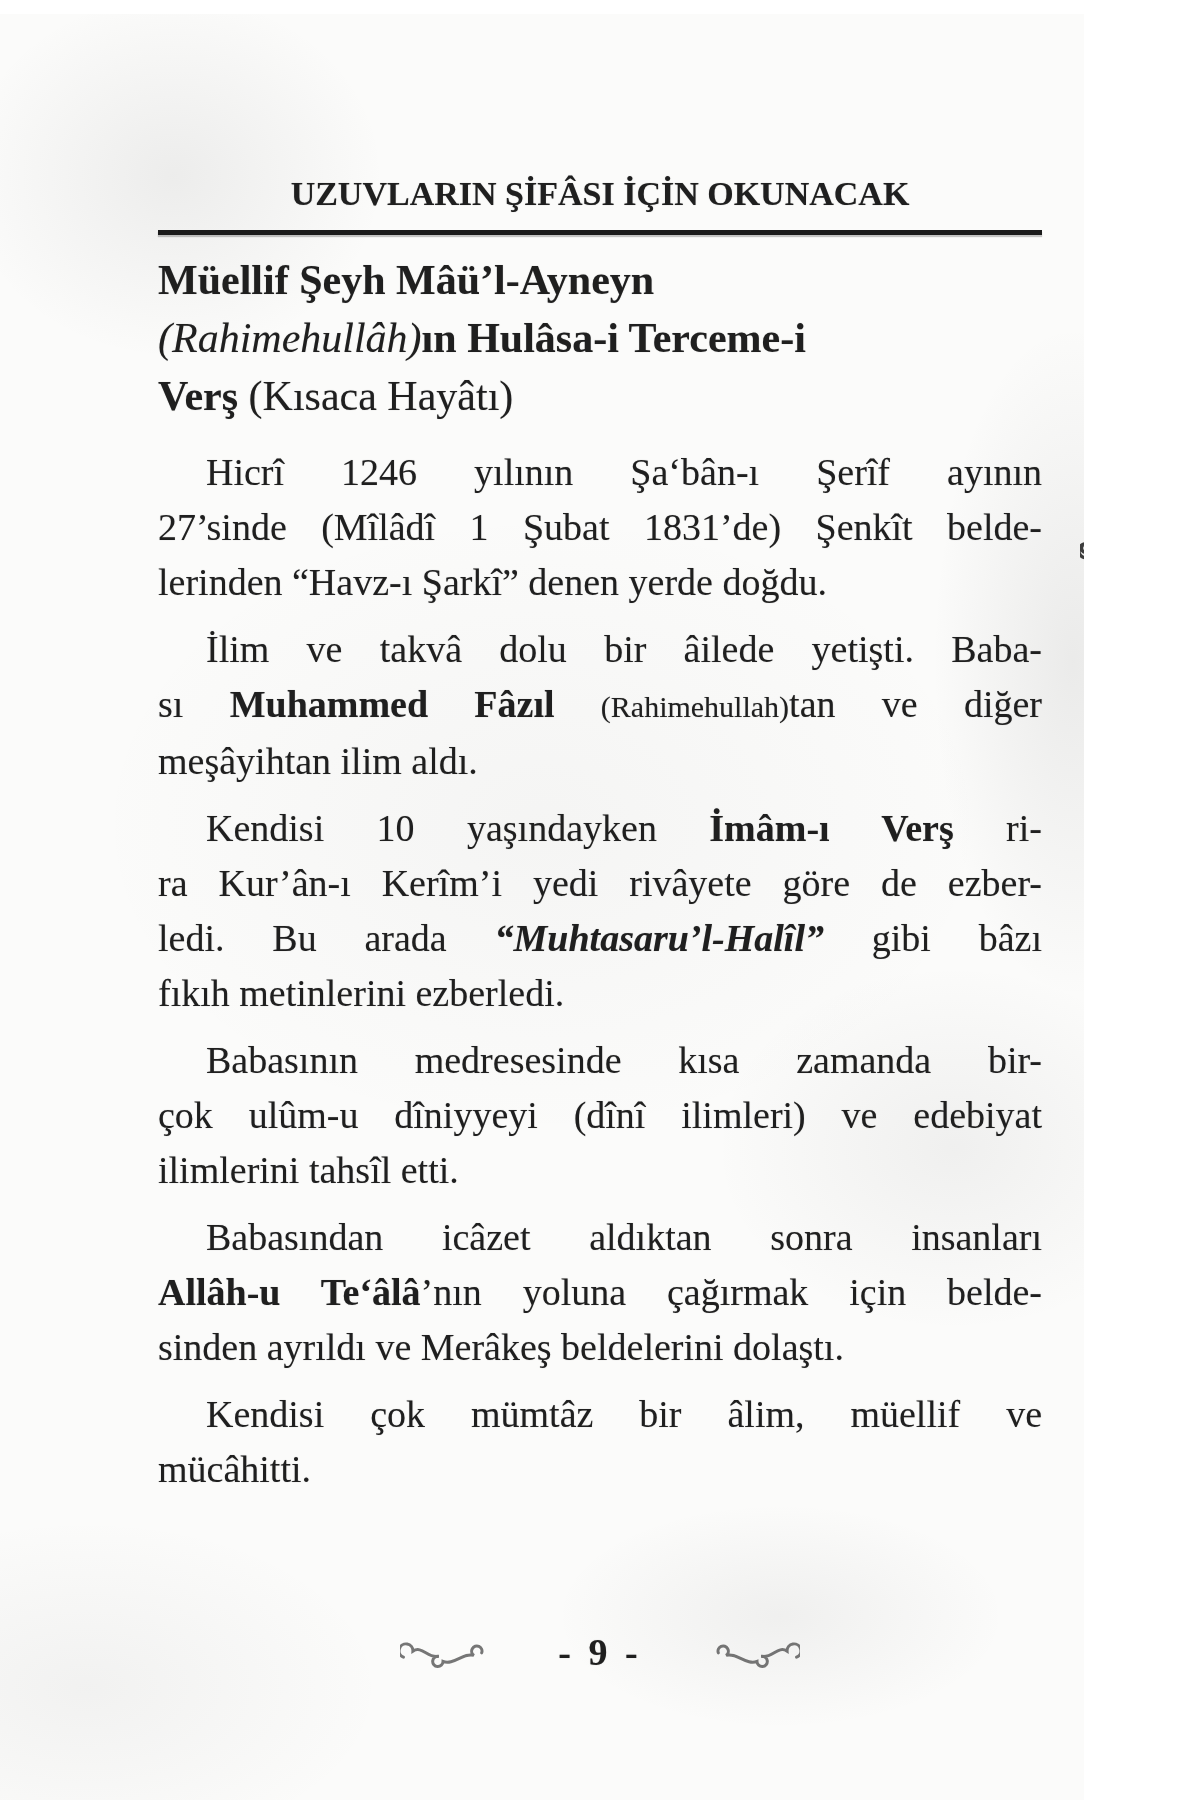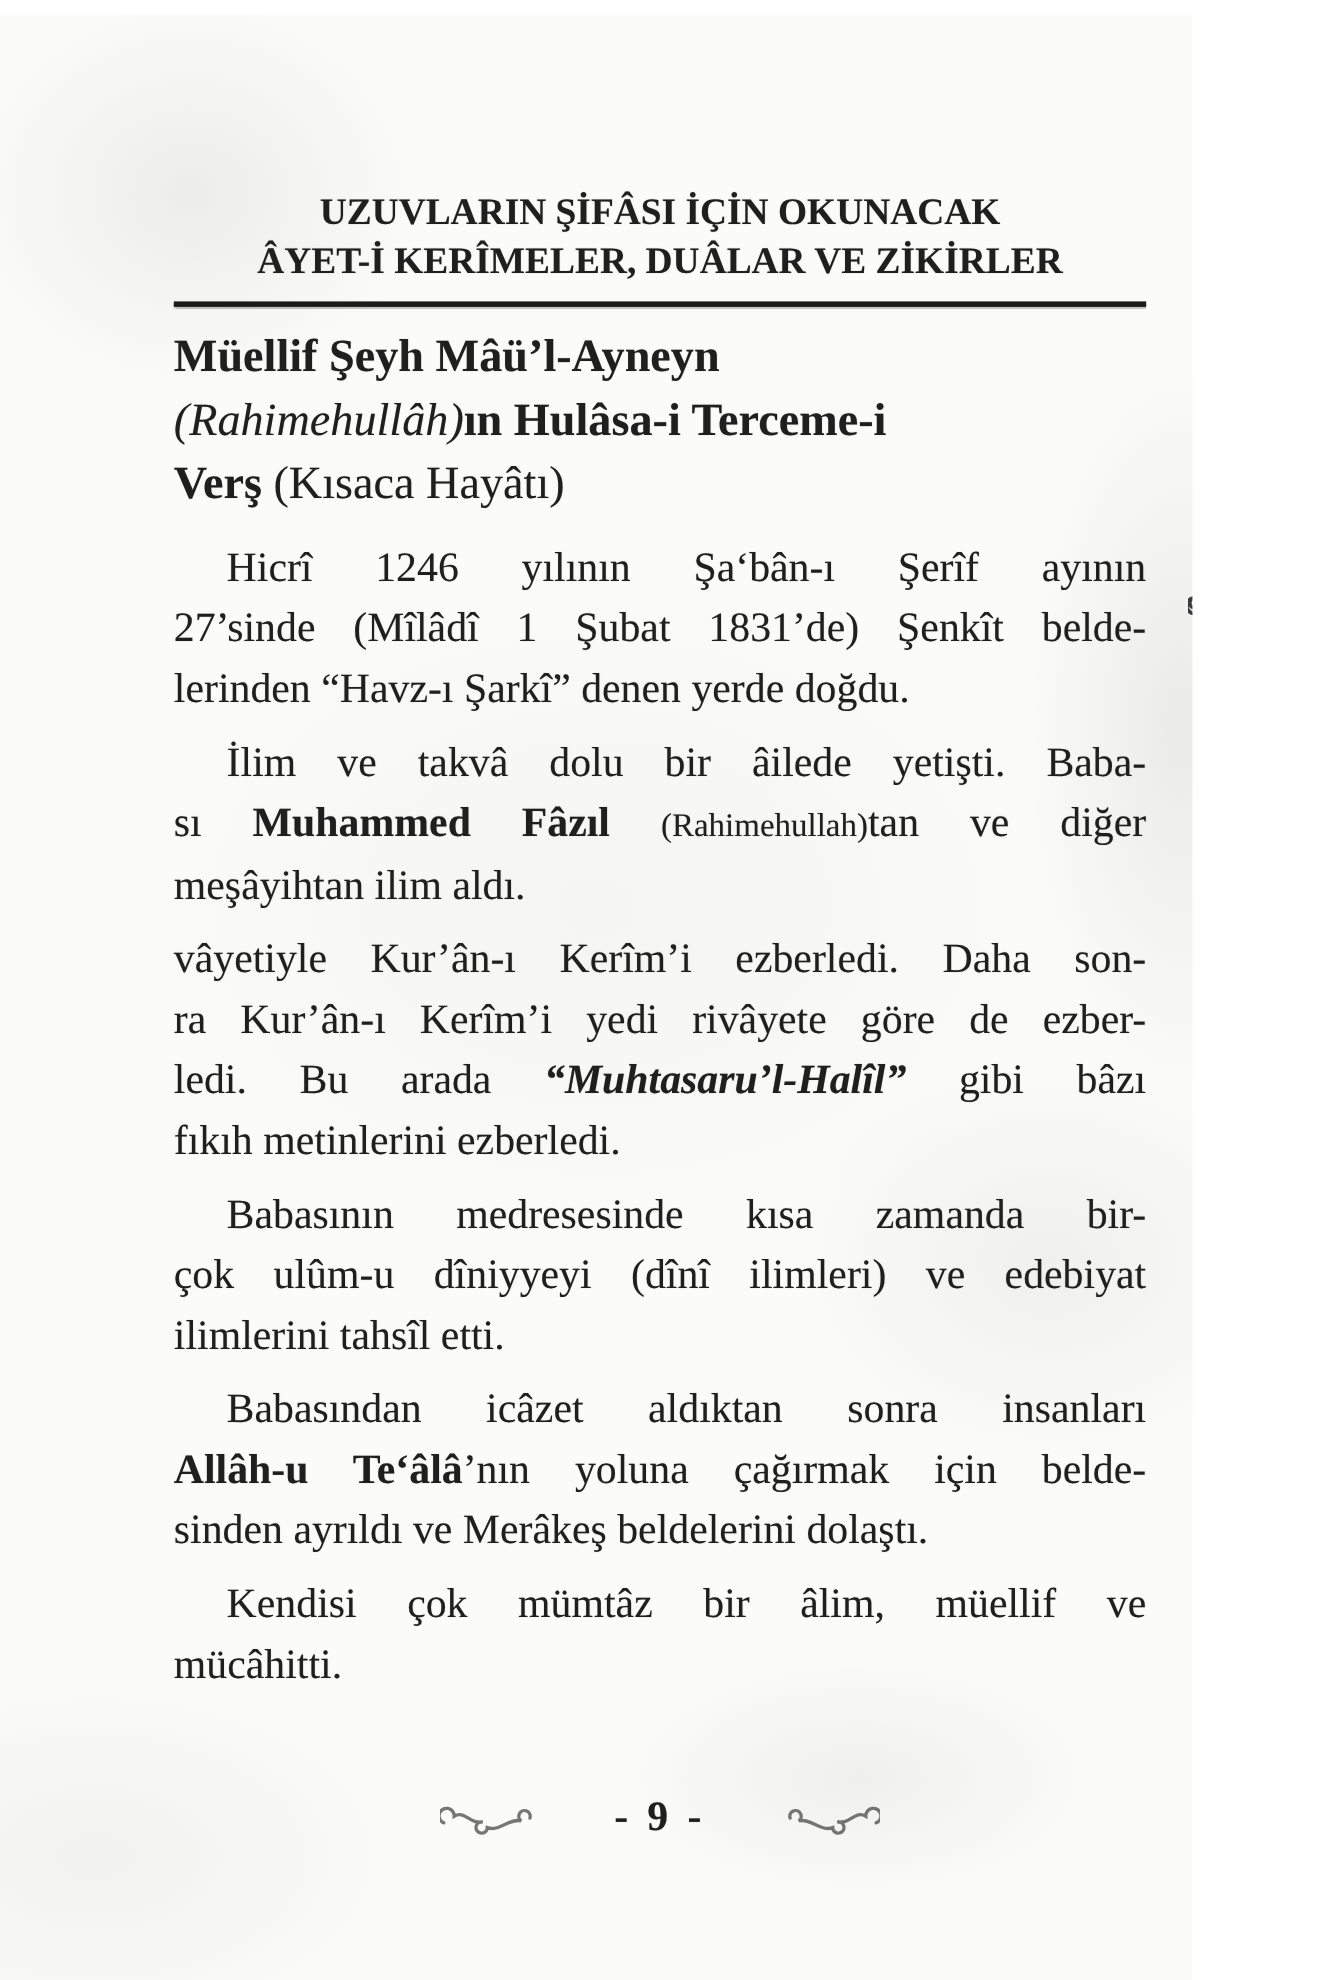--- a/index.html
+++ b/index.html
@@ -47,21 +47,20 @@
 </style>
 </head>
 <body>
 
 <div class="page">
 
   <div class="content">
 
     <div class="header">
       <div>UZUVLARIN ŞİFÂSI İÇİN OKUNACAK</div>
-      <div>ÂYET-İ KERÎMELER, DUÂLAR VE ZİKİRLER</div>
     </div>
 
     <div class="rule"></div>
 
     <div class="title">
       <div>
         <span class="b">Müellif Şeyh Mâü’l-Ayneyn</span>
       </div>
       <div>
         <span class="bi">(Rahimehullâh)</span><span class="b">ın Hulâsa-i Terceme-i</span>
@@ -76,21 +75,21 @@
           <div class="line just first"><span class="run ">Hicrî 1246 yılının Şa‘bân-ı Şerîf ayının</span></div>
           <div class="line just"><span class="run ">27’sinde (Mîlâdî 1 Şubat 1831’de) Şenkît belde-</span></div>
           <div class="line endline"><span class="run ">lerinden “Havz-ı Şarkî” denen yerde doğdu.</span></div>
         </div>
         <div class="para">
           <div class="line just first"><span class="run ">İlim ve takvâ dolu bir âilede yetişti. Baba-</span></div>
           <div class="line just"><span class="run ">sı </span><span class="run b">Muhammed Fâzıl</span><span class="run "> </span><span class="run si">(Rahimehullah)</span><span class="run ">tan ve diğer</span></div>
           <div class="line endline"><span class="run ">meşâyihtan ilim aldı.</span></div>
         </div>
         <div class="para">
-          <div class="line just"><span class="run ">vâyetiyle Kur’ân-ı Kerîm’i ezberledi. Daha son-</span></div>
+          <div class="line just first"><span class="run ">Kendisi 10 yaşındayken </span><span class="run b">İmâm-ı Verş</span><span class="run "> ri-</span></div>
           <div class="line just"><span class="run ">ra Kur’ân-ı Kerîm’i yedi rivâyete göre de ezber-</span></div>
           <div class="line just"><span class="run ">ledi. Bu arada </span><span class="run bi">“Muhtasaru’l-Halîl”</span><span class="run "> gibi bâzı</span></div>
           <div class="line endline"><span class="run ">fıkıh metinlerini ezberledi.</span></div>
         </div>
         <div class="para">
           <div class="line just first"><span class="run ">Babasının medresesinde kısa zamanda bir-</span></div>
           <div class="line just"><span class="run ">çok ulûm-u dîniyyeyi (dînî ilimleri) ve edebiyat</span></div>
           <div class="line endline"><span class="run ">ilimlerini tahsîl etti.</span></div>
         </div>
         <div class="para">

